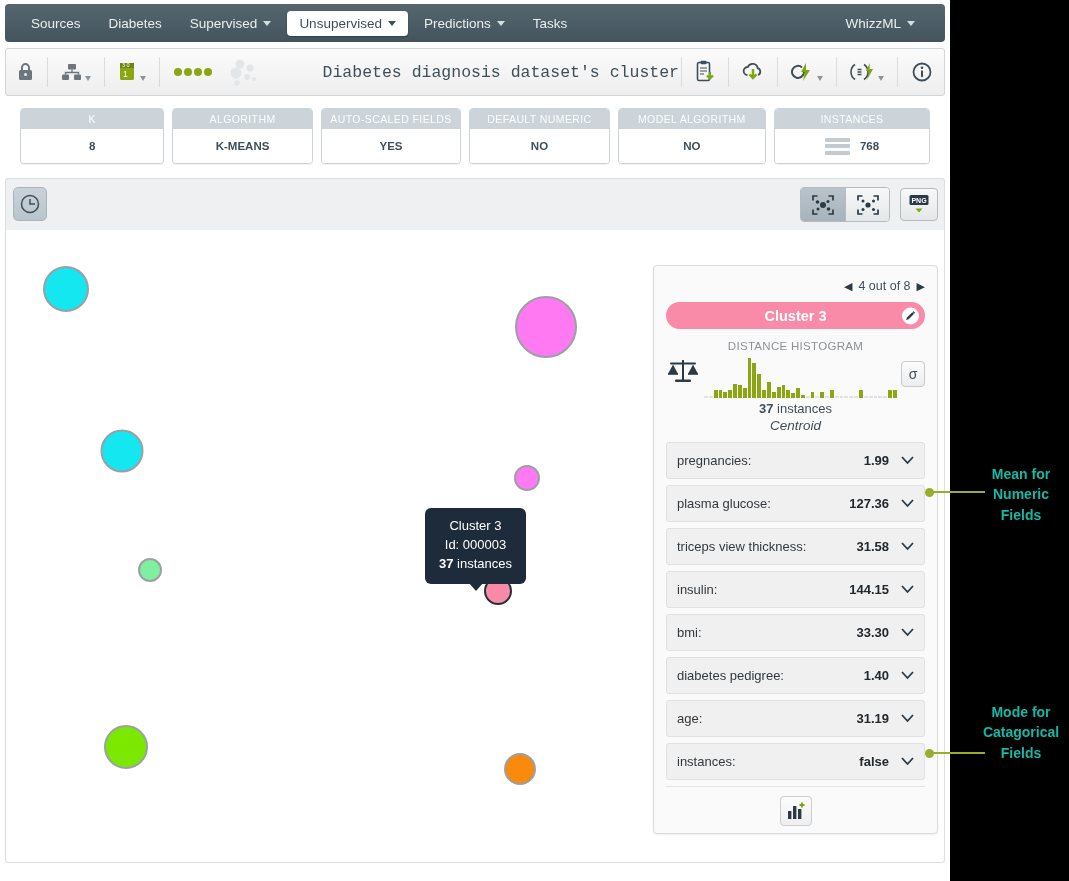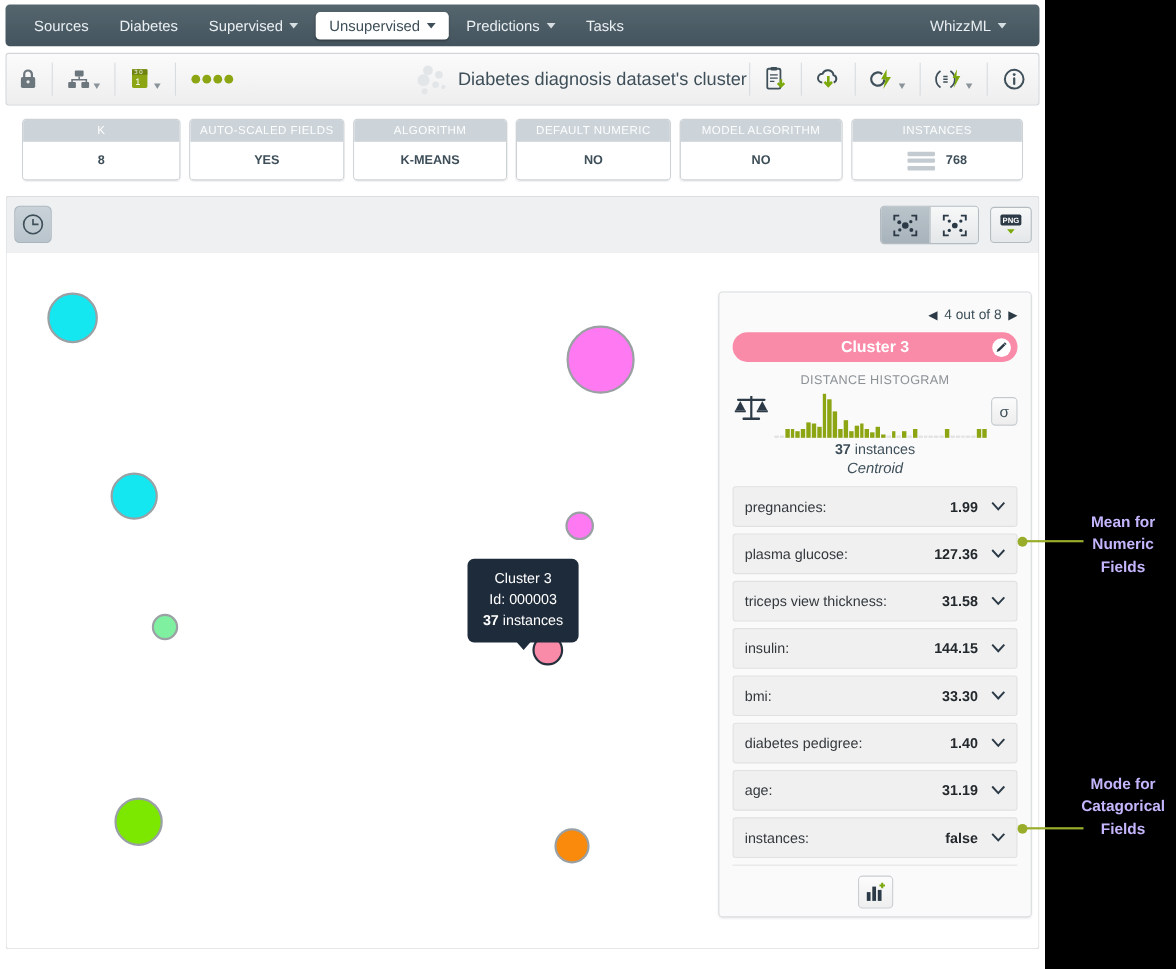--- a/index.html
+++ b/index.html
@@ -72,21 +72,21 @@
     padding: 0 11px; cursor: pointer; gap: 2px;
   }
   .tb-caret {
     width: 0; height: 0;
     border-left: 3.5px solid transparent;
     border-right: 3.5px solid transparent;
     border-top: 5px solid #8a949a;
     align-self: flex-end; margin-bottom: 14px;
   }
   #res-title-wrap {
-    flex: 1; display: flex; align-items: center; justify-content: flex-end; gap: 9px;
+    flex: 1; display: flex; align-items: center; justify-content: space-between; gap: 9px; font-family: Liberation Mono, monospace;
   }
   #res-title {
     font-size: 16.5px; color: #3e4f59; font-weight: 400;
   }
   .dots-icon { width: 30px; height: 26px; position: relative; }
 
   
   #stats {
     position: absolute; left: 20px; top: 108px;
     width: 910px; height: 56px;
@@ -292,21 +292,21 @@
     width: 32px; height: 30px;
     border: 1px solid #c9ced2; border-radius: 4px;
     background: linear-gradient(#fcfcfc,#eeeeee);
     display: flex; align-items: center; justify-content: center;
     cursor: pointer;
   }
 
   
   .anno {
     position: absolute;
-    color: #c4b5fd;
+    color: #14b8a6;
     font-weight: bold;
     font-size: 14px;
     text-align: center;
     line-height: 1.45;
   }
   .anno-line {
     position: absolute;
     height: 2px;
     background: #9aad2b;
   }
@@ -448,26 +448,26 @@
         </svg>
       </div>
     </div>
 
     <div id="stats">
       <div class="stat" style="width:148px">
         <div class="hd">K</div>
         <div class="val">8</div>
       </div>
       <div class="stat" style="width:144px">
+        <div class="hd">ALGORITHM</div>
+        <div class="val">K-MEANS</div>
+      </div>
+      <div class="stat" style="width:144px">
         <div class="hd">AUTO-SCALED FIELDS</div>
         <div class="val">YES</div>
-      </div>
-      <div class="stat" style="width:144px">
-        <div class="hd">ALGORITHM</div>
-        <div class="val">K-MEANS</div>
       </div>
       <div class="stat" style="width:144px">
         <div class="hd">DEFAULT NUMERIC</div>
         <div class="val">NO</div>
       </div>
       <div class="stat" style="width:152px">
         <div class="hd">MODEL ALGORITHM</div>
         <div class="val">NO</div>
       </div>
       <div class="stat" style="width:160px">

